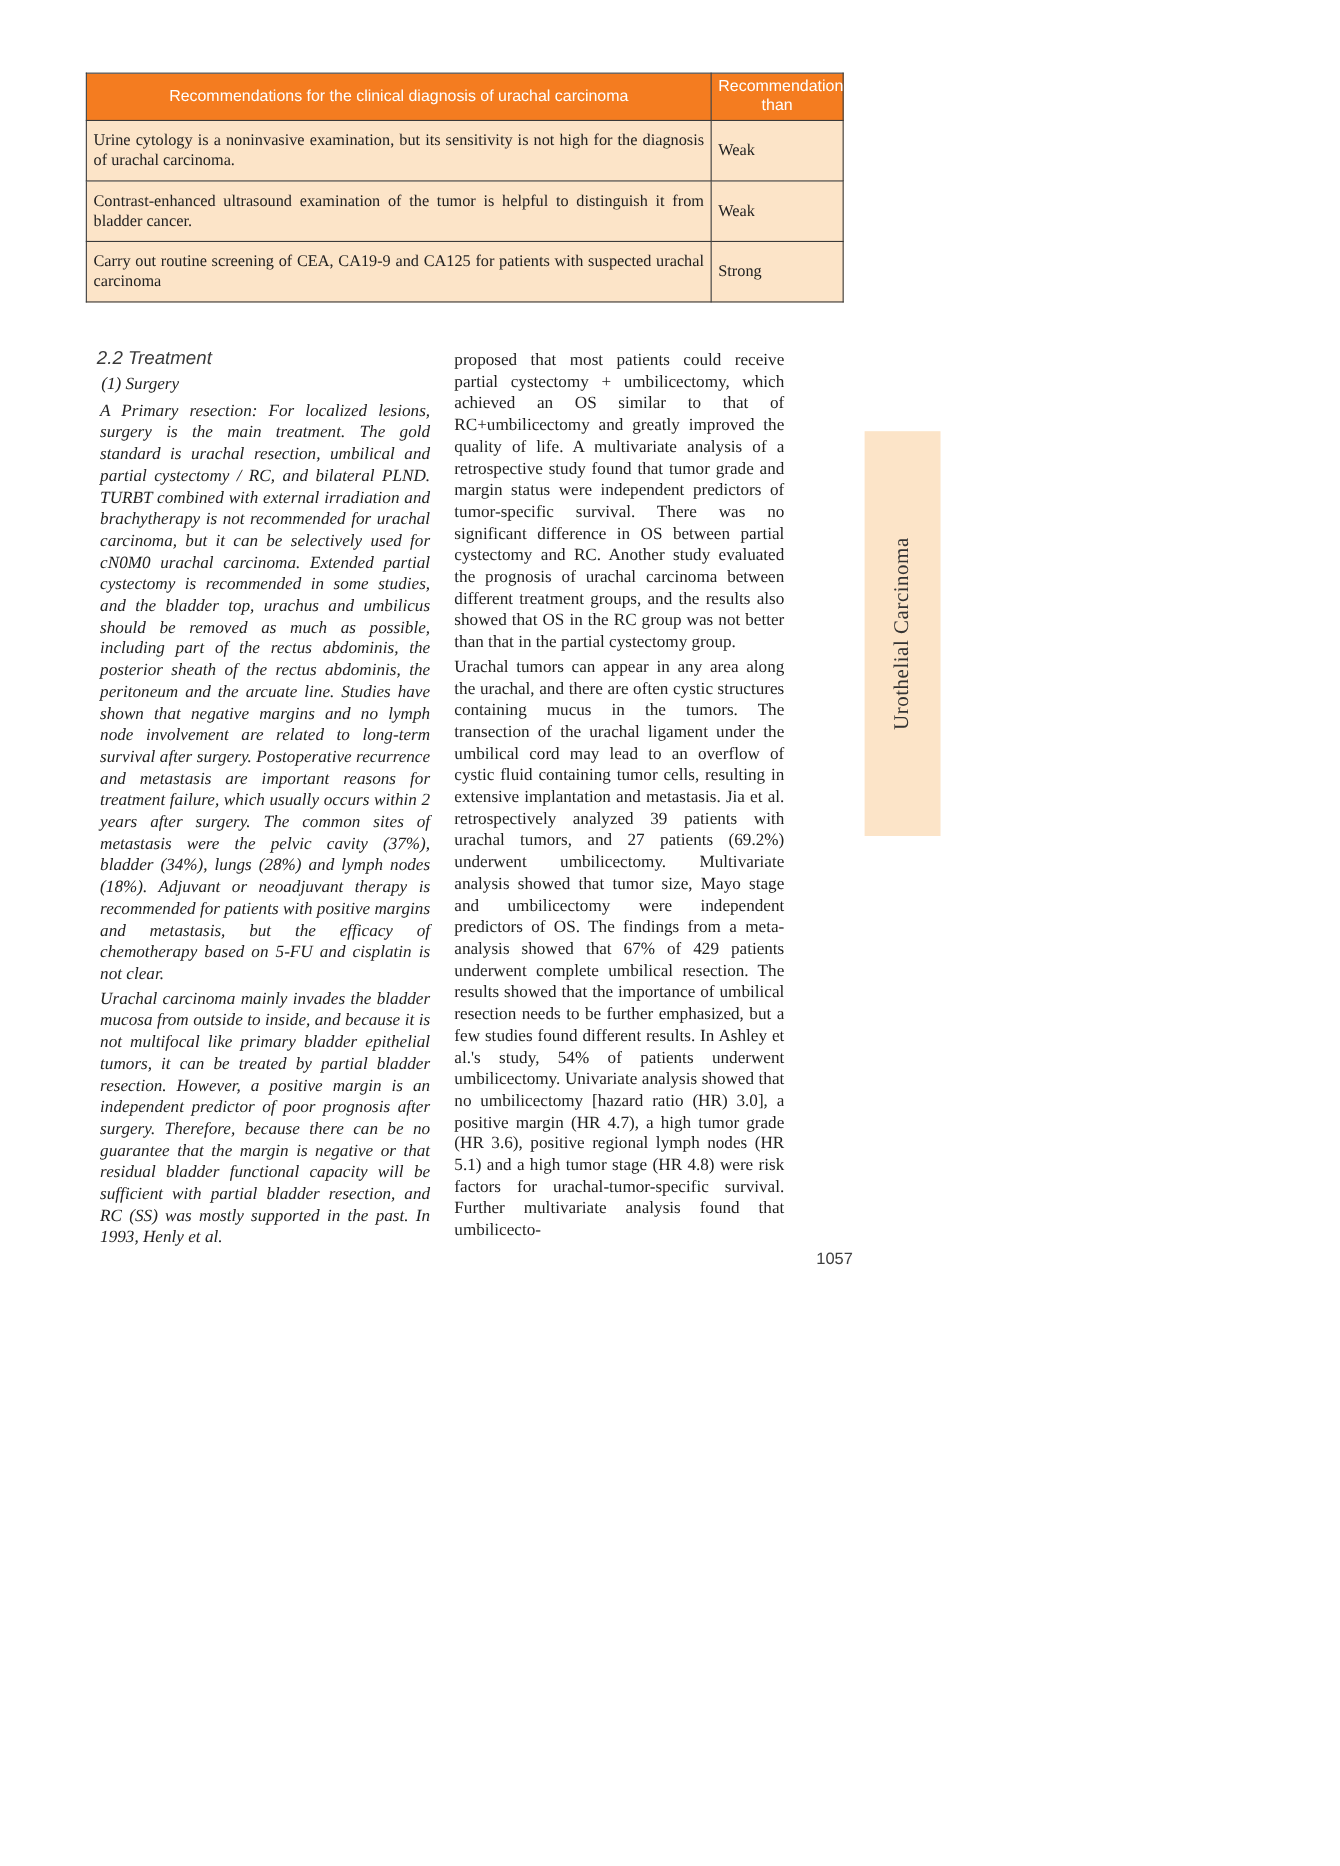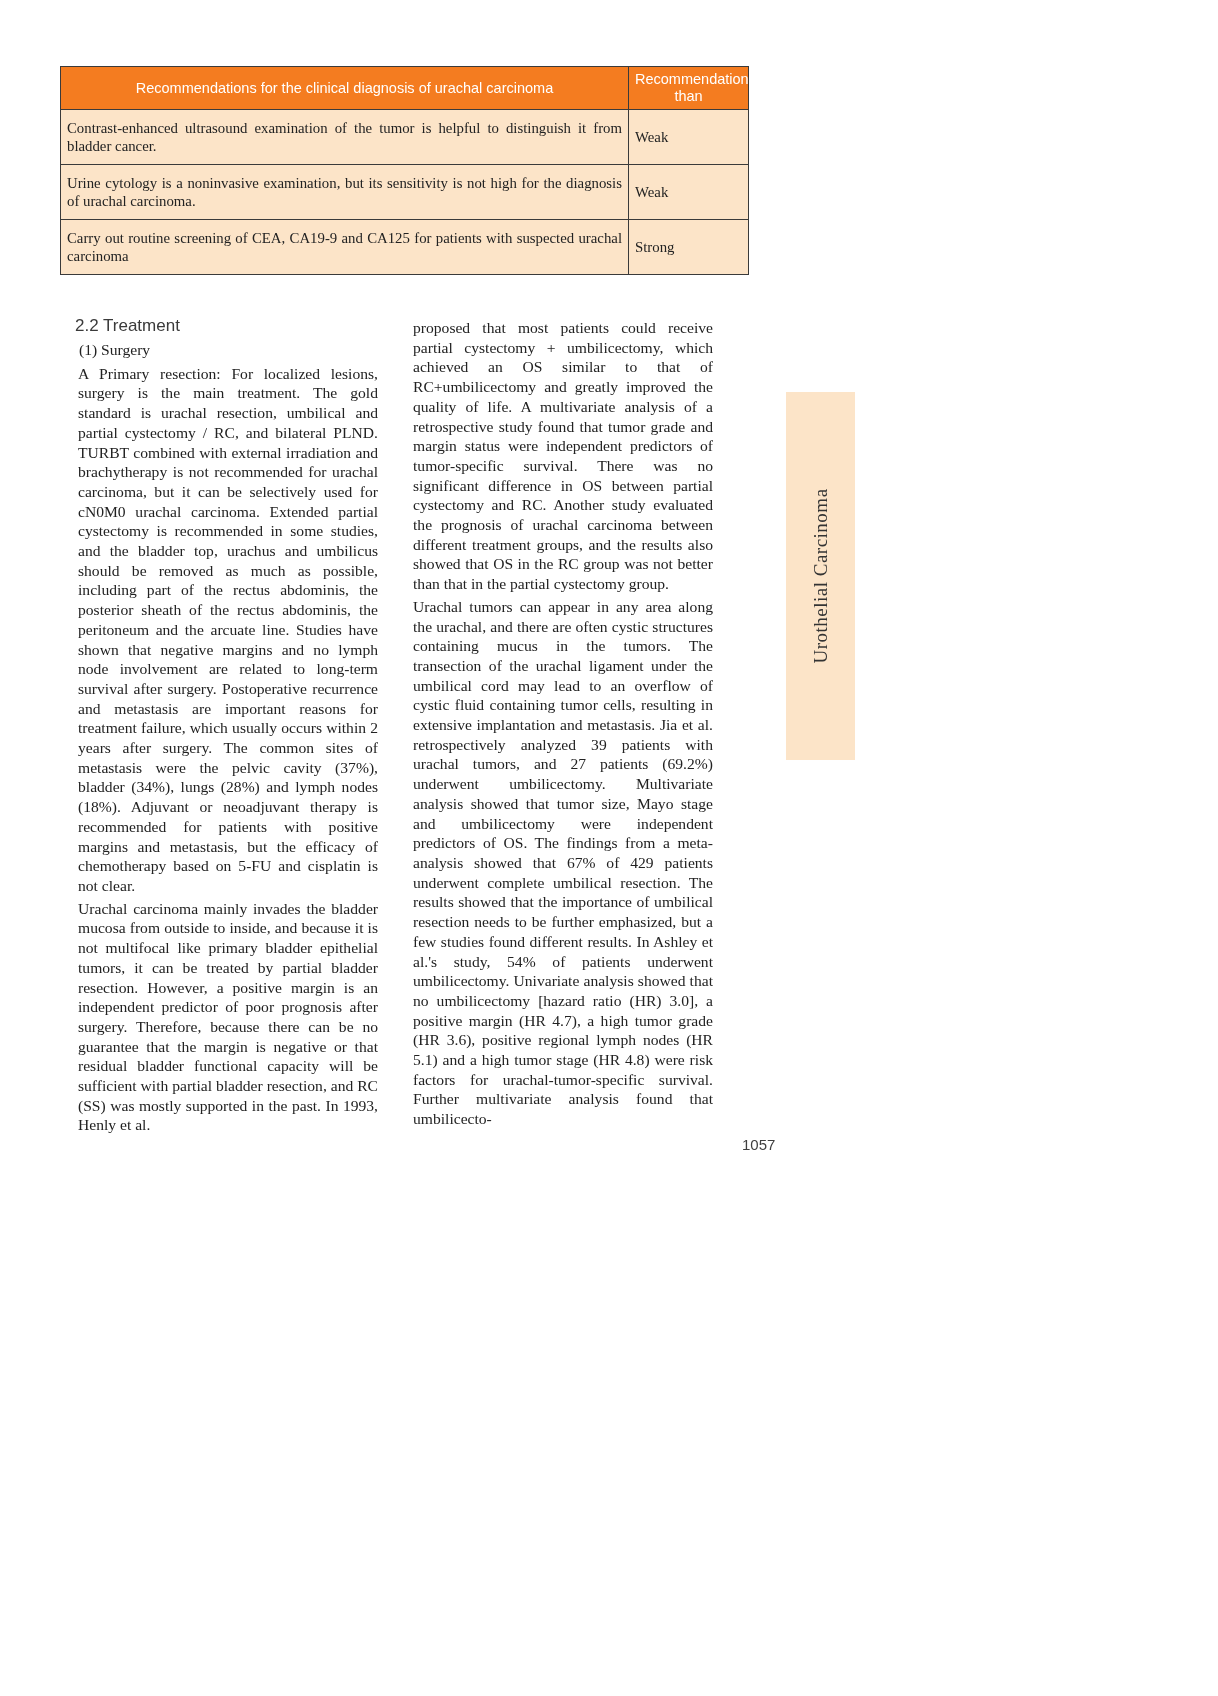--- a/index.html
+++ b/index.html
@@ -8,21 +8,21 @@
     width: 1218px;
     height: 1696px;
     background: #ffffff;
     font-family: "Liberation Serif", serif;
     color: #222222;
   }
 
   
   .rec-table {
     position: absolute;
-    left: 60px;
+    left: 78px;
     top: 66px;
     width: 688px;
     border-collapse: collapse;
     table-layout: fixed;
   }
   .rec-table th, .rec-table td {
     border: 1px solid #3a3a3a;
   }
   .rec-table th {
     background: #F47C20;
@@ -51,21 +51,21 @@
 
   
   .col {
     position: absolute;
     top: 315px;
     width: 306px;
     font-size: 15.6px;
     line-height: 19.7px;
     text-align: justify;
   }
-  .col-left  { left: 75px; }
+  .col-left  { left: 88px; font-style: italic; }
   .col-right { left: 410px; }
   .col p { margin: 3px; }
   h2.sec {
     margin: 0;
     font-family: "Liberation Sans", sans-serif;
     font-weight: normal;
     font-size: 17px;
     color: #3a3a3a;
     line-height: 21px;
     text-align: left;
@@ -120,25 +120,25 @@
       <col class="col-lvl">
     </colgroup>
     <thead>
       <tr>
         <th>Recommendations for the clinical diagnosis of urachal carcinoma</th>
         <th>Recommendation than</th>
       </tr>
     </thead>
     <tbody>
         <tr>
-          <td class="rec-text">Contrast-enhanced ultrasound examination of the tumor is helpful to distinguish it from bladder cancer.</td>
+          <td class="rec-text">Urine cytology is a noninvasive examination, but its sensitivity is not high for the diagnosis of urachal carcinoma.</td>
           <td class="rec-level">Weak</td>
         </tr>
         <tr>
-          <td class="rec-text">Urine cytology is a noninvasive examination, but its sensitivity is not high for the diagnosis of urachal carcinoma.</td>
+          <td class="rec-text">Contrast-enhanced ultrasound examination of the tumor is helpful to distinguish it from bladder cancer.</td>
           <td class="rec-level">Weak</td>
         </tr>
         <tr>
           <td class="rec-text">Carry out routine screening of CEA, CA19-9 and CA125 for patients with suspected urachal carcinoma</td>
           <td class="rec-level">Strong</td>
         </tr>
       </tbody>
   </table>
 
   <div class="col col-left">

